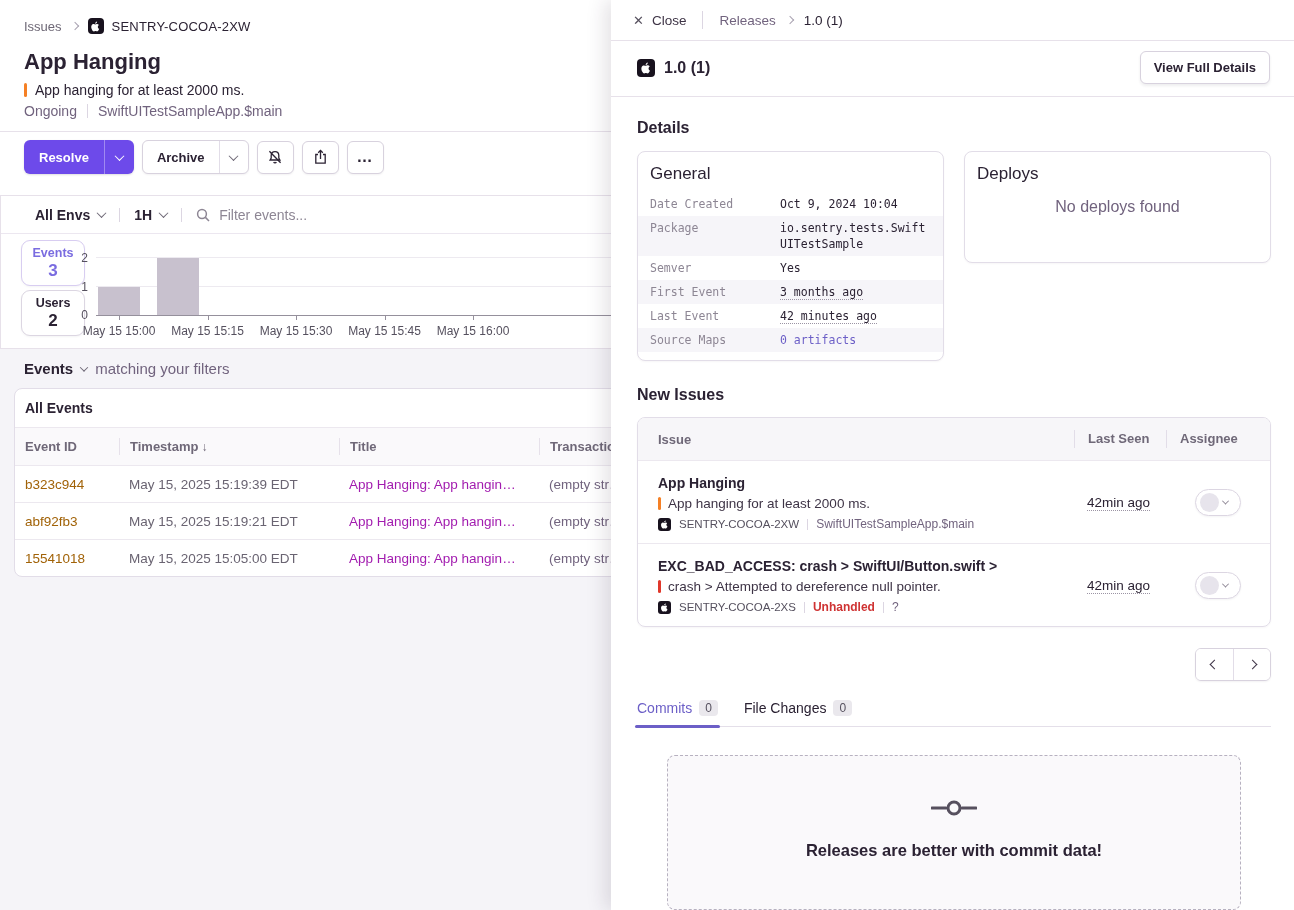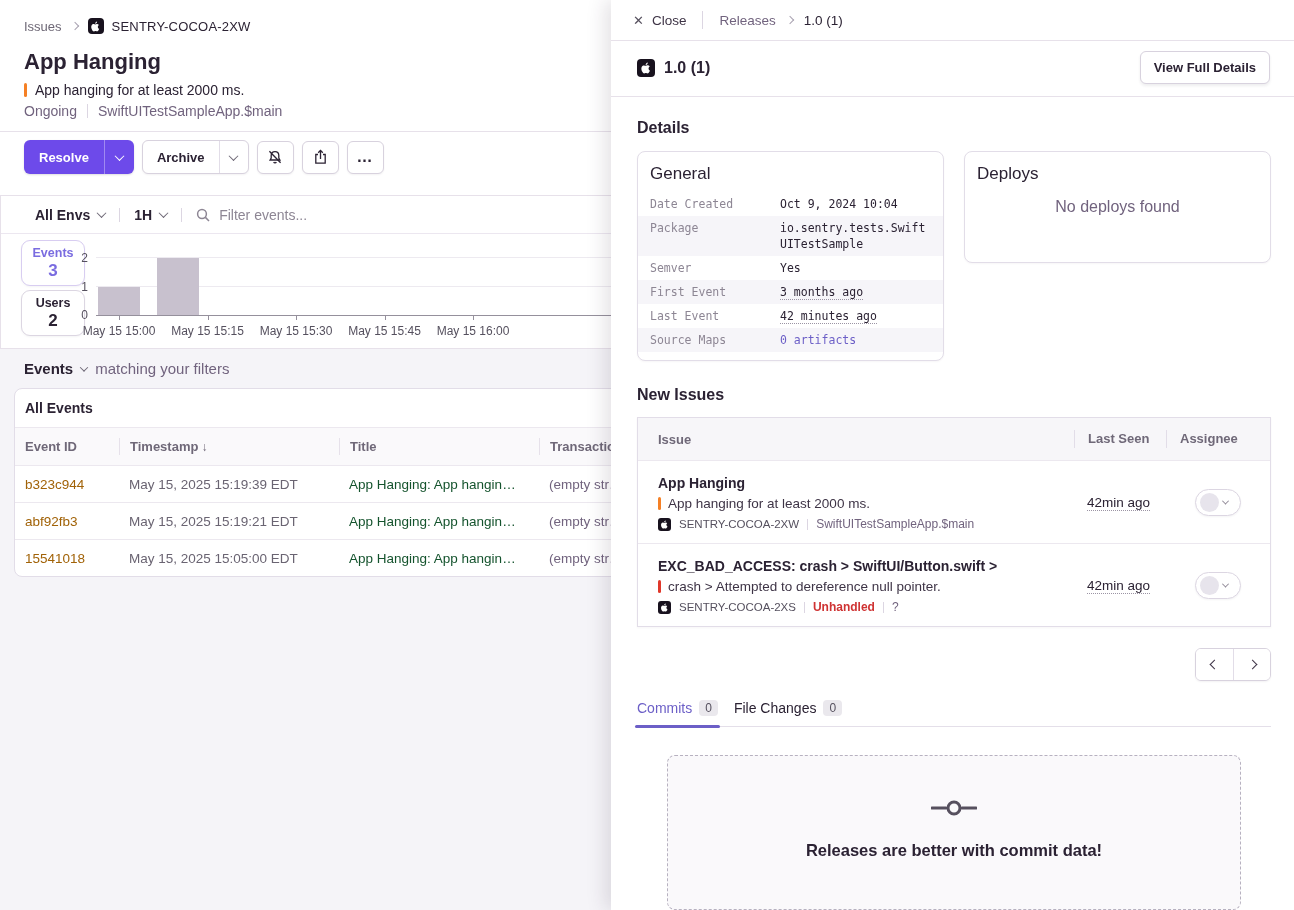--- a/index.html
+++ b/index.html
@@ -68,21 +68,21 @@
   .section-title .muted { color:#71637e; }
   .events-card { margin-top:11px; background:#fff; border:1px solid #e2dde8; border-radius:8px; overflow:hidden; }
   .events-card-header { padding:11px 10px; font-size:14px; font-weight:bold; border-bottom:1px solid #ece8ef; }
   .etable-head, .etable-row { display:grid; grid-template-columns:104px 220px 200px 1fr; align-items:center; }
   .etable-head { background:#faf9fb; height:37px; color:#6f6878; font-size:13px; font-weight:bold; }
   .etable-head > div, .etable-row > div { padding:0 10px; white-space:nowrap; overflow:hidden; }
   .etable-head > div + div { border-left:1px solid #e6e1ea; height:17px; line-height:17px; }
   .etable-row { height:37px; border-top:1px solid #ece8ef; font-size:13.5px; }
   .eid-link { color:#a16207; cursor:pointer; }
   .cell-ts { color:#6a6472; }
-  .cell-title { color:#14532d; }
+  .cell-title { color:#a21caf; }
   .cell-tx { color:#71637e; }
   .sort-arrow { font-size:12px; margin-left:3px; }
   
   .slideover { position:absolute; top:0; left:611px; width:683px; height:910px; background:#fff; box-shadow:-6px 0 18px rgba(43,34,51,.13); display:flex; flex-direction:column; }
   .so-topbar { height:41px; flex:0 0 auto; display:flex; align-items:center; gap:16px; padding:0 22px; border-bottom:1px solid #e7e1ea; }
   .close-btn { display:flex; align-items:center; gap:8px; font-size:13.5px; color:#3e3446; cursor:pointer; }
   .close-x { font-size:13px; color:#56505e; }
   .so-crumbs { display:flex; align-items:center; gap:9px; font-size:13.5px; }
   .so-crumbs .root { color:#71637e; cursor:pointer; }
   .so-crumbs .current { color:#2b2233; }
@@ -101,21 +101,21 @@
   .gen-row:nth-child(even) { background:#f6f5f9; }
   .gen-label { color:#8d8694; }
   .gen-value { color:#2b2233; word-break:break-all; }
   .dotted { border-bottom:1px dotted #9b94a4; }
   .gen-value .dotted { display:inline; }
   .mono-link { color:#6c5fc7; cursor:pointer; }
   .deploys-card { position:relative; height:112px; }
   .deploys-empty { position:absolute; inset:0; display:flex; align-items:center; justify-content:center; font-size:16px; color:#71637e; }
   
   .new-issues-head { margin-top:25px; }
-  .issues-card { margin-top:13px; border:1px solid #e2dde8; border-radius:0; overflow:hidden; box-shadow:0 1px 2px rgba(43,34,51,.04); }
+  .issues-card { margin-top:13px; border:1px solid #e2dde8; border-radius:8px; overflow:hidden; box-shadow:0 1px 2px rgba(43,34,51,.04); }
   .itable-head { display:grid; grid-template-columns:1fr 92px 104px; background:#f7f6f9; height:42px; align-items:center; font-size:13px; font-weight:bold; color:#6f6878; }
   .itable-head > div { padding:0 10px 0 20px; }
   .itable-head > div + div { border-left:1px solid #e2dde8; height:18px; line-height:18px; padding-left:13px; }
   .itable-row { display:grid; grid-template-columns:1fr 92px 104px; border-top:1px solid #ece8ef; padding:13px 0 12px 0; align-items:center; }
   .issue-main { padding:0 10px 0 20px; }
   .issue-title-sm { font-size:14px; font-weight:bold; color:#2b2233; cursor:pointer; line-height:18px; }
   .issue-msg { display:flex; align-items:center; gap:7px; margin-top:4px; font-size:13.5px; color:#3e3446; }
   .issue-msg .level-bar { height:13px; }
   .issue-tags { display:flex; align-items:center; gap:8px; margin-top:6px; font-size:11.5px; color:#55505e; }
   .issue-tags .vdiv { height:11px; }
@@ -128,21 +128,21 @@
   .avatar-dot { width:19px; height:19px; border-radius:50%; background:#e7e4ec; }
   .assignee-pill .chev { width:5px; height:5px; border-color:#8d8694; }
   .pagination { display:flex; justify-content:flex-end; margin-top:21px; }
   .page-group { display:flex; border:1px solid #d8d2de; border-radius:6px; overflow:hidden; box-shadow:0 1px 2px rgba(43,34,51,.06); }
   .page-btn { width:37px; height:31px; background:#fff; display:flex; align-items:center; justify-content:center; cursor:pointer; }
   .page-btn + .page-btn { border-left:1px solid #e2dde8; }
   .page-btn .chev { width:7px; height:7px; border-color:#3e3446; }
   .chev.left { transform:rotate(135deg); }
   .chev.right { transform:rotate(-45deg); }
   
-  .tabs { margin-top:19px; display:flex; gap:16px; border-bottom:1px solid #e4dfe9; }
+  .tabs { margin-top:19px; display:flex; gap:26px; border-bottom:1px solid #e4dfe9; }
   .tab { display:flex; align-items:center; gap:7px; padding-bottom:10px; font-size:14px; cursor:pointer; position:relative; }
   .tab.active { color:#6c5fc7; }
   .tab.active::after { content:""; position:absolute; left:-2px; right:-2px; bottom:-2px; height:3px; background:#6c5fc7; border-radius:2px; }
   .tab .badge { background:#eae8ed; color:#55505e; border-radius:4px; font-size:12px; padding:1px 6px; }
   
   .empty-box { margin:28px 30px 0 30px; border:1px dashed #b7b1c0; border-radius:8px; background:#faf9fb; text-align:center; padding:42px 20px 49px 20px; }
   .empty-title { font-size:16.5px; font-weight:bold; color:#2b2233; margin-top:19px; }
   .empty-desc { font-size:13.5px; color:#3e3842; margin-top:11px; }
 </style>
 </head>

